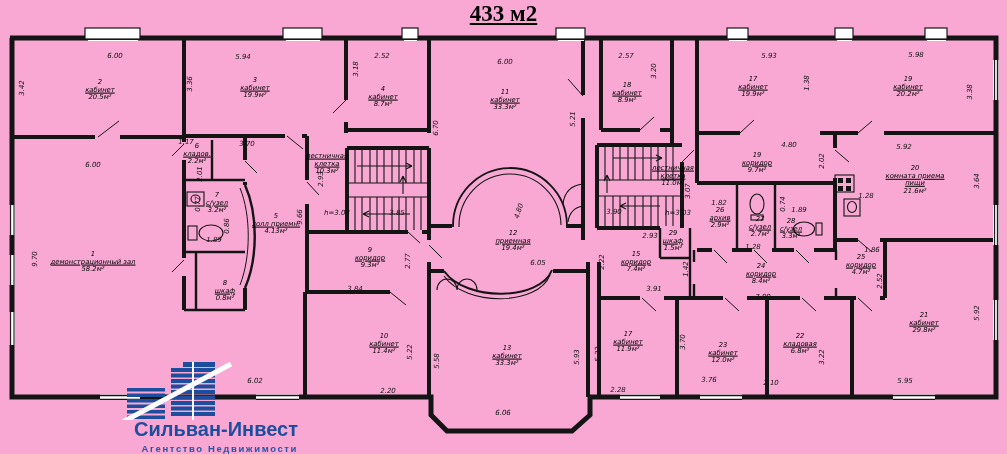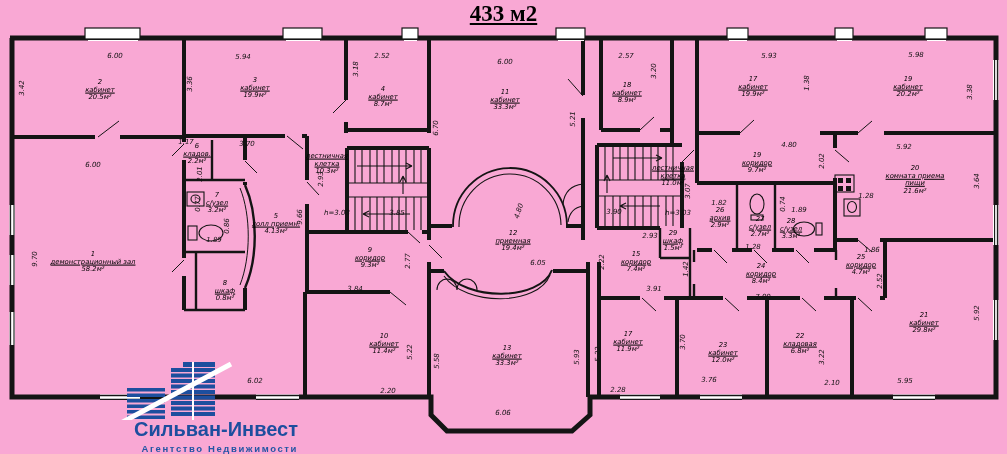--- a/index.html
+++ b/index.html
@@ -323,21 +323,21 @@
   <span class="dim" style="left:866px;top:196px">1.28</span>
   <span class="dim" style="left:904px;top:147px">5.92</span>
   <span class="dim v" style="left:977px;top:181px">3.64</span>
   <span class="dim" style="left:872px;top:250px">1.86</span>
   <span class="dim v" style="left:880px;top:281px">2.52</span>
   <span class="dim" style="left:763px;top:297px">7.00</span>
   <span class="dim" style="left:618px;top:390px">2.28</span>
   <span class="dim v" style="left:683px;top:342px">3.70</span>
   <span class="dim" style="left:709px;top:380px">3.76</span>
   <span class="dim v" style="left:822px;top:357px">3.22</span>
-  <span class="dim" style="left:832px;top:383px">2.10</span>
+  <span class="dim" style="left:771px;top:383px">2.10</span>
   <span class="dim v" style="left:977px;top:313px">5.92</span>
   <span class="dim" style="left:905px;top:381px">5.95</span>
 
   <div class="logo">
     <svg width="120" height="58" view_box="0 0 120 58">
       <g fill="#1d4e9e">
         <rect x="8" y="26" width="38" height="3.5"></rect>
           <rect x="8" y="31.5" width="38" height="3.5"></rect>
           <rect x="8" y="37" width="38" height="3.5"></rect>
           <rect x="8" y="42.5" width="38" height="3.5"></rect>

